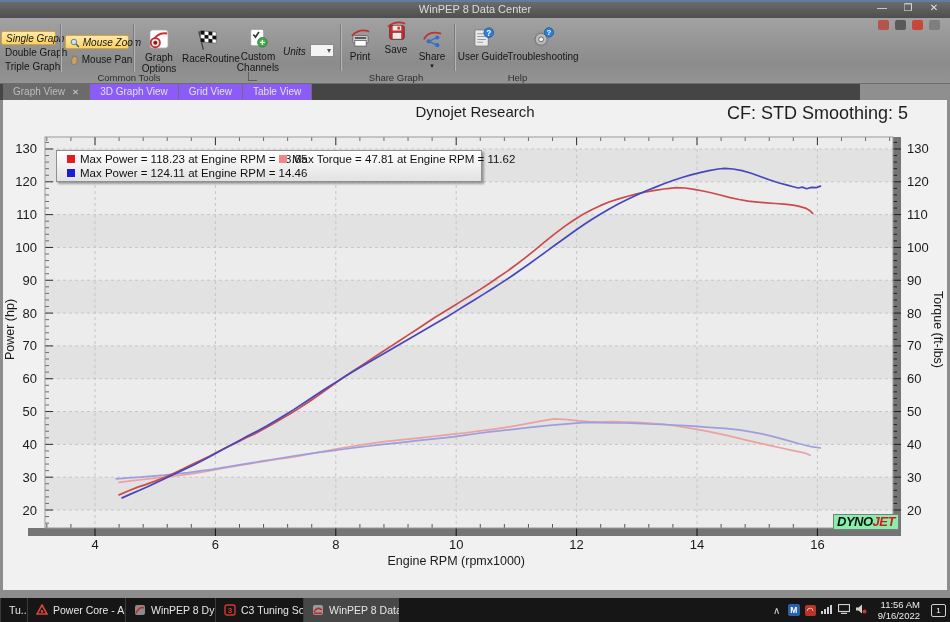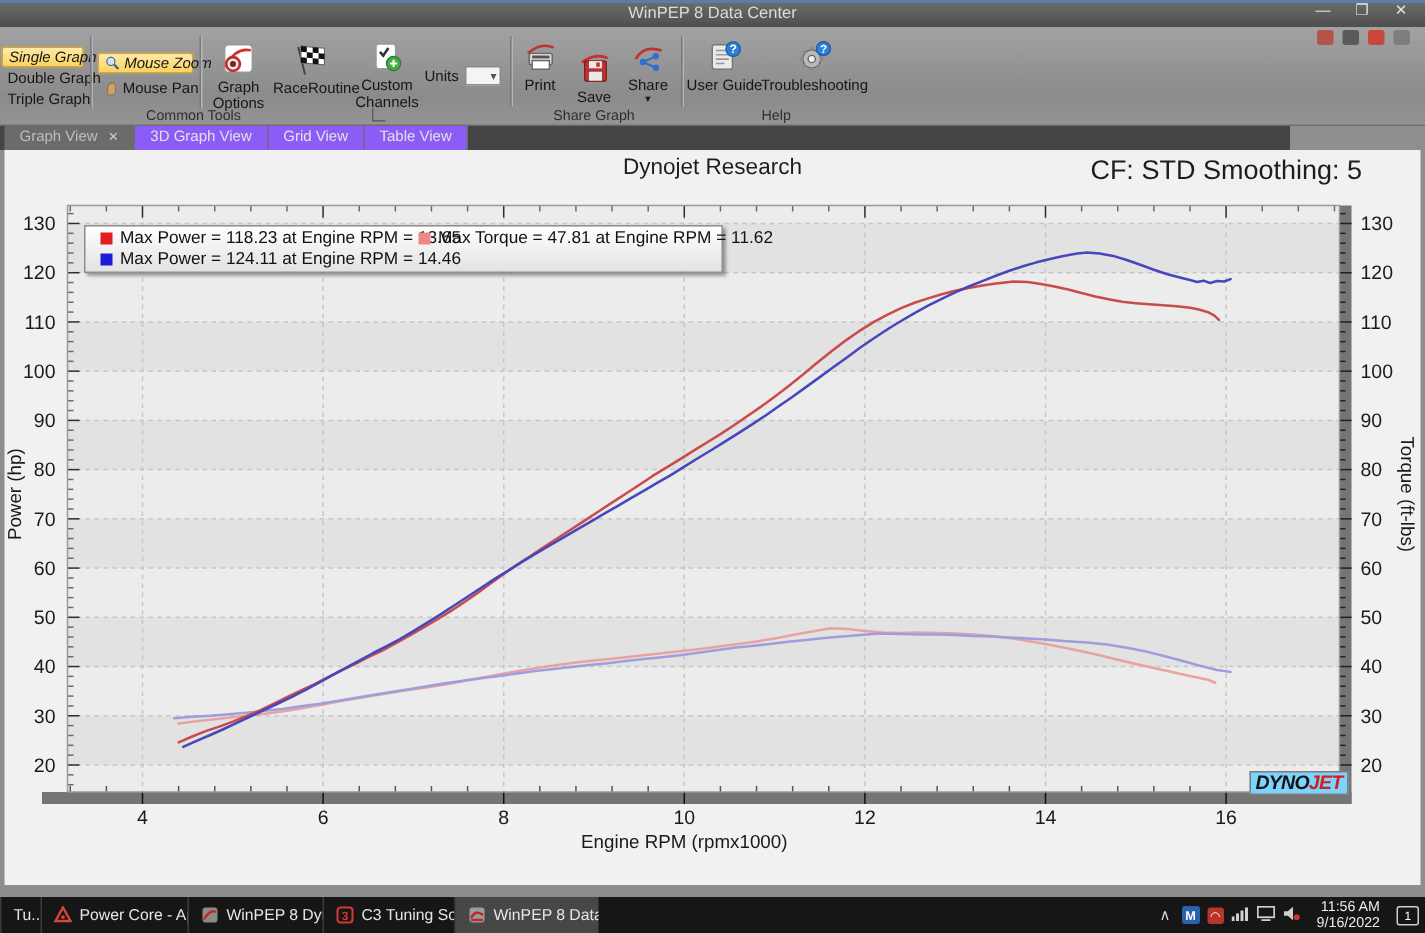--- a/index.html
+++ b/index.html
@@ -40,21 +40,21 @@
   #hdr-title { position:absolute; left:0; right:0; top:3px; text-align:center; font-size:15px; color:#1d1d1d; }
   #hdr-cf { position:absolute; right:42px; top:3px; font-size:18px; color:#1d1d1d; }
   #legend { position:absolute; left:56px; top:50px; width:426px;
     background:linear-gradient(#ffffff,#e2e2e2); border:1px solid #8f8f8f; box-shadow:2px 2px 2px rgba(60,60,60,.45);
     font-size:11.5px; color:#111; padding:1px 4px; }
   .lrow { display:flex; align-items:center; height:14px; white-space:nowrap; }
   .lcell { display:flex; align-items:center; }
   .lcell:first-child { width:212px; }
   .lmark { width:8px; height:8px; margin:0 5px 0 6px; flex:none; }
   #dynojet-logo { position:absolute; left:833px; top:414px; font-style:italic; font-weight:bold; font-size:13px; letter-spacing:-0.5px;
-    background:#7dd3fc; border:1px solid #7d7d7d; padding:0 3px 1px 3px; line-height:13px; }
+    background:#86efac; border:1px solid #7d7d7d; padding:0 3px 1px 3px; line-height:13px; }
   #dynojet-logo .p1 { color:#141414; }
   #dynojet-logo .p2 { color:#cf1f1f; }
   .edge-left,.edge-right { position:absolute; top:100px; height:494px; width:3px; background:#8d8d8d; }
   .edge-left{ left:0; } .edge-right{ right:0; }
   .edge-bottom { position:absolute; left:0; top:590px; width:950px; height:8px; background:#8d8d8d; }
 
   
   #taskbar { position:absolute; left:0; top:598px; width:950px; height:24px; background:#161616; display:flex; align-items:stretch; }
   .task { display:flex; align-items:center; gap:5px; padding:0 8px; font-size:10.5px; color:#e6e6e6; border-left:1px solid #3c3c3c; white-space:nowrap; overflow:hidden; }
   .task.active { background:#474747; }
@@ -143,36 +143,36 @@
     <div class="iconbtn" style="left:236px;top:9px;width:44px;">
       <svg width="19" height="22" viewBox="0 0 22 24">
           <rect x="2" y="2" width="15" height="19" rx="2" fill="#fff" stroke="#999"></rect>
           <path d="M5 8 l2.5 3 4-6" stroke="#333" fill="none" stroke-width="2"></path>
           <circle cx="15.5" cy="17" r="5.5" fill="#3fae49" stroke="#2c7d34"></circle>
           <path d="M15.5 14.2 v5.6 M12.7 17 h5.6" stroke="#fff" stroke-width="1.6"></path>
         </svg>
       <span class="lbl">Custom</span>
       <span class="lbl">Channels</span>
     </div>
-    <span style="position:absolute;left:283px;top:28px;font-size:10px;">Units</span>
+    <span style="position:absolute;left:283px;top:28px;font-size:10px;font-style:italic;">Units</span>
     <div class="units-box" style="left:310px;top:26px;"><span>▾</span></div>
 
     <div class="vsep" style="left:340px;"></div>
 
     <div class="rgroup" style="left:341px;width:110px;">
       <div class="iconbtn" style="left:2px;top:8px;width:34px;">
         <svg width="23" height="23" viewBox="0 0 24 24">
             <path d="M3 10 Q12 2 21 6" stroke="#c23030" fill="none" stroke-width="1.8"></path>
             <rect x="4" y="10" width="16" height="8" rx="1.5" fill="#d8d8d8" stroke="#666"></rect>
             <rect x="6" y="15" width="12" height="6" fill="#fff" stroke="#666"></rect>
             <rect x="6" y="11.5" width="12" height="2" fill="#555"></rect>
           </svg>
         <span class="lbl">Print</span>
       </div>
-      <div class="iconbtn" style="left:38px;top:16px;width:34px;">
+      <div class="iconbtn" style="left:38px;top:1px;width:34px;">
         <svg width="23" height="23" viewBox="0 0 24 24">
             <path d="M3 8 Q12 1 21 5" stroke="#c23030" fill="none" stroke-width="1.8"></path>
             <rect x="5" y="7" width="15" height="14" rx="1.5" fill="#c43333" stroke="#7e1f1f"></rect>
             <rect x="8" y="7" width="9" height="5" fill="#e9e9e9"></rect>
             <rect x="13" y="8" width="2.5" height="3" fill="#c43333"></rect>
             <rect x="7.5" y="14" width="10" height="7" fill="#e9e9e9" stroke="#7e1f1f" stroke-width=".6"></rect>
           </svg>
         <span class="lbl">Save</span>
       </div>
       <div class="iconbtn" style="left:74px;top:8px;width:34px;">

